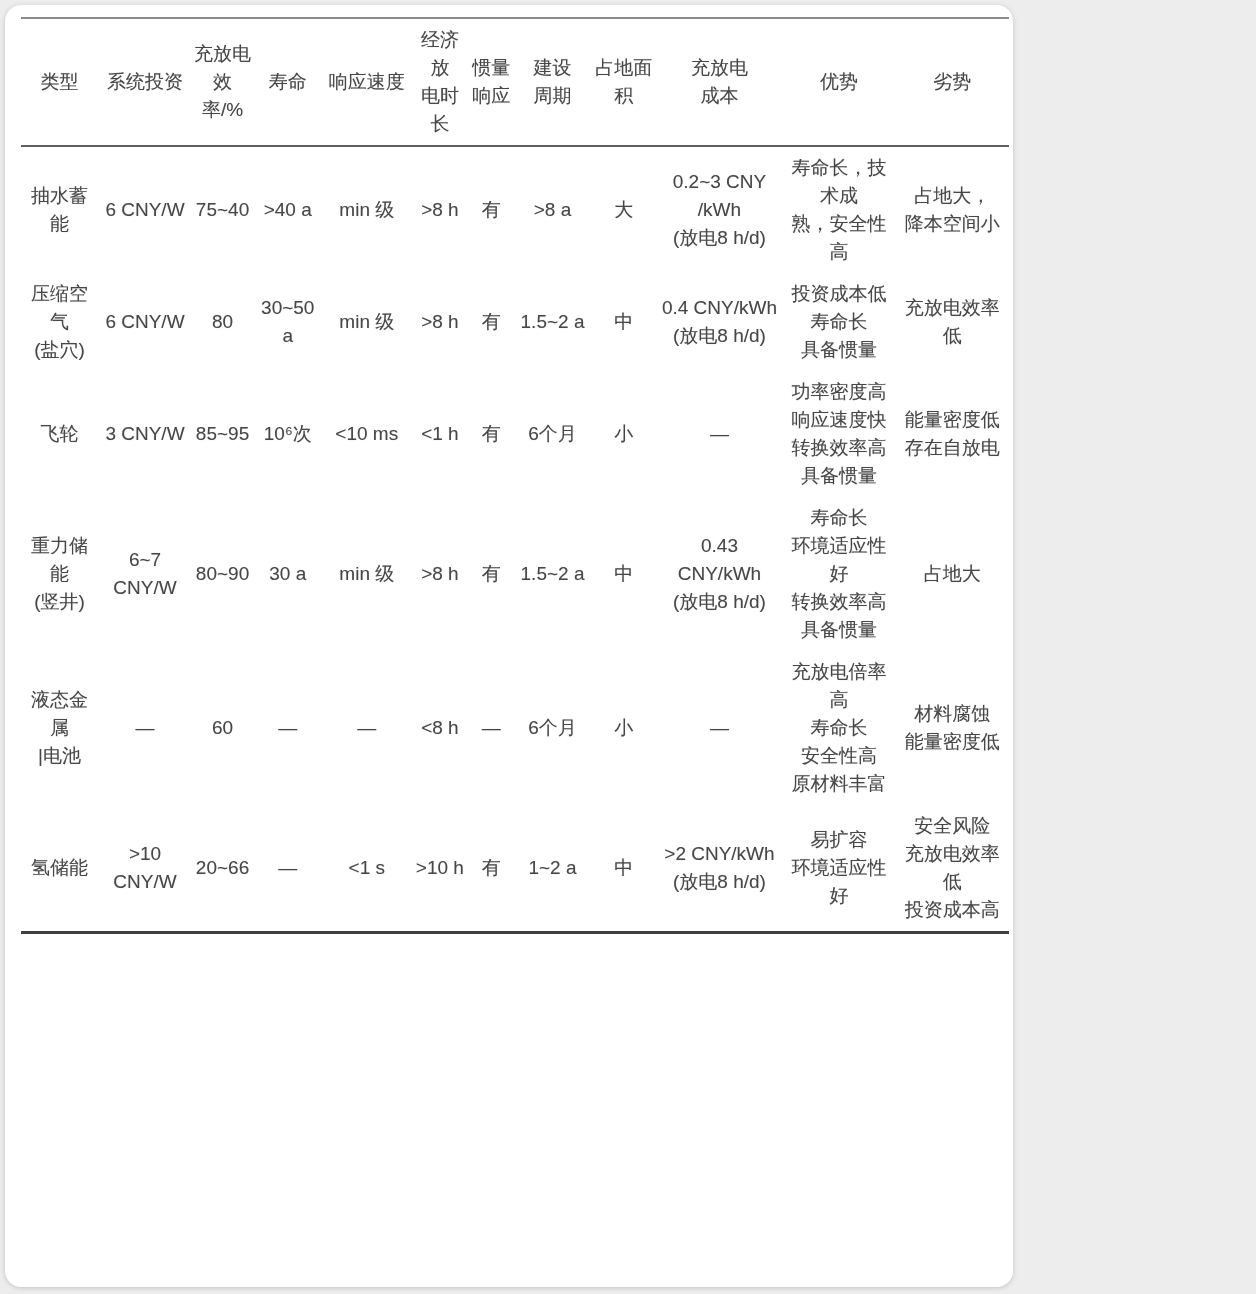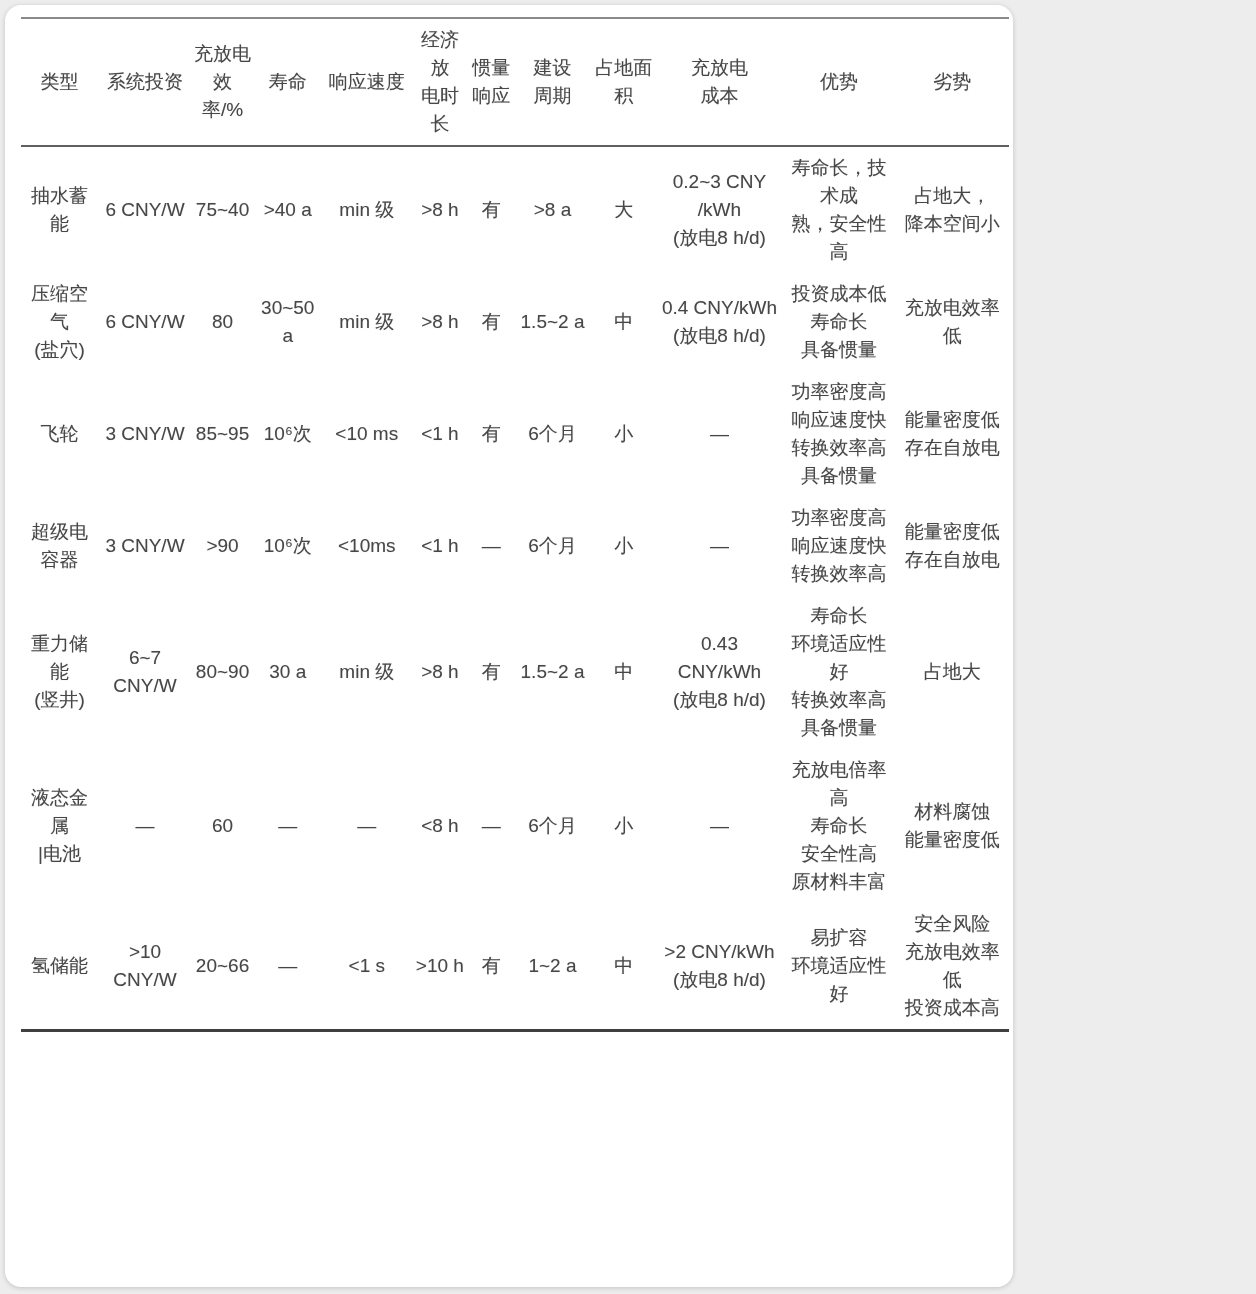--- a/index.html
+++ b/index.html
@@ -139,37 +139,20 @@
     <td>小</td>
     <td>—</td>
     <td>功率密度高
 响应速度快
 转换效率高
 具备惯量</td>
     <td>能量密度低
 存在自放电</td>
   </tr>
           <tr>
-    <td>超级电容器</td>
-    <td>3 CNY/W</td>
-    <td>&gt;90</td>
-    <td>10⁶次</td>
-    <td>&lt;10ms</td>
-    <td>&lt;1 h</td>
-    <td>—</td>
-    <td>6个月</td>
-    <td>小</td>
-    <td>—</td>
-    <td>功率密度高
-响应速度快
-转换效率高</td>
-    <td>能量密度低
-存在自放电</td>
-  </tr>
-          <tr>
     <td>重力储能
 (竖井)</td>
     <td>6~7 CNY/W</td>
     <td>80~90</td>
     <td>30 a</td>
     <td>min 级</td>
     <td>&gt;8 h</td>
     <td>有</td>
     <td>1.5~2 a</td>
     <td>中</td>

